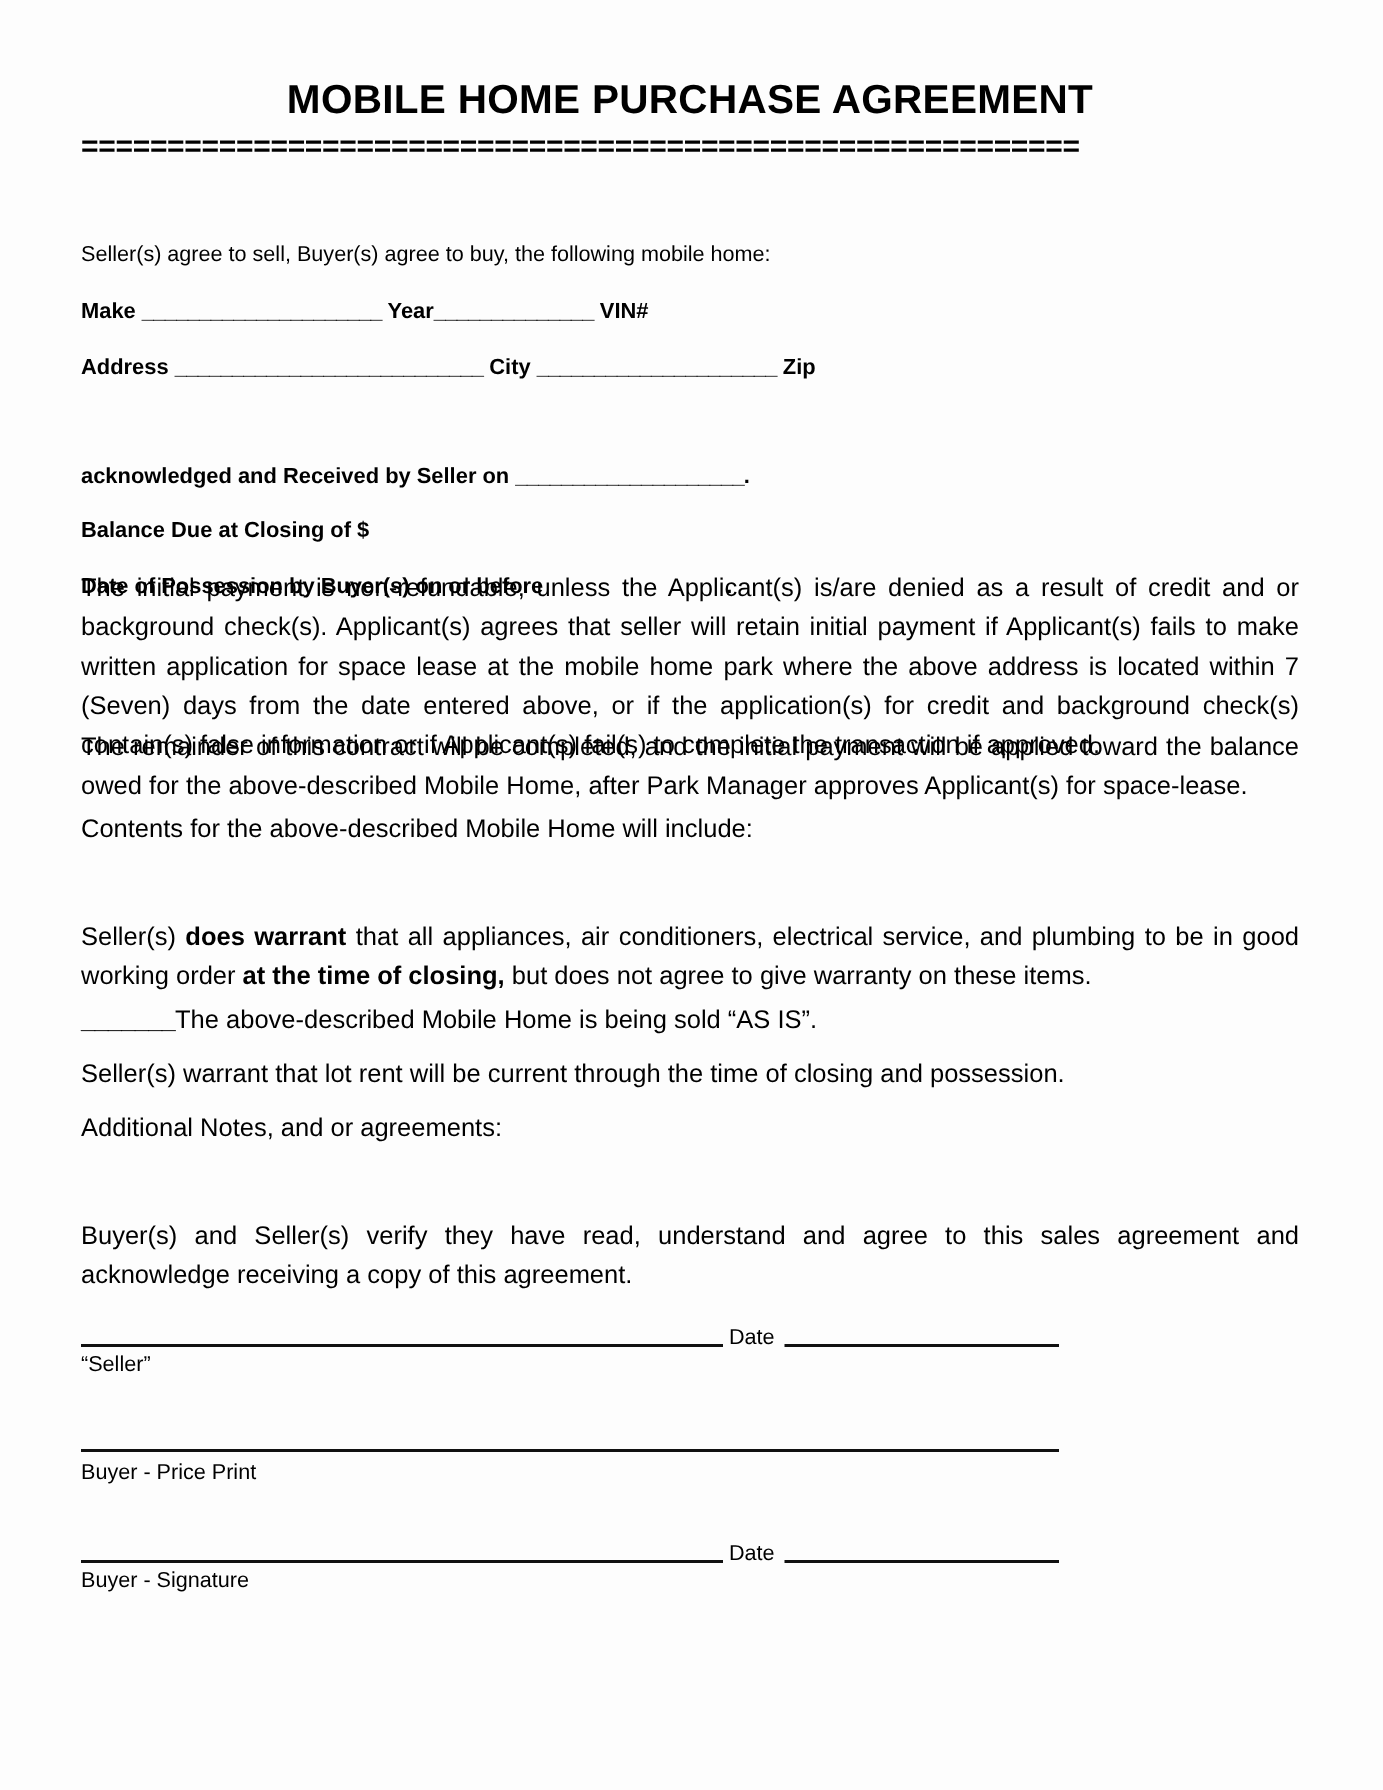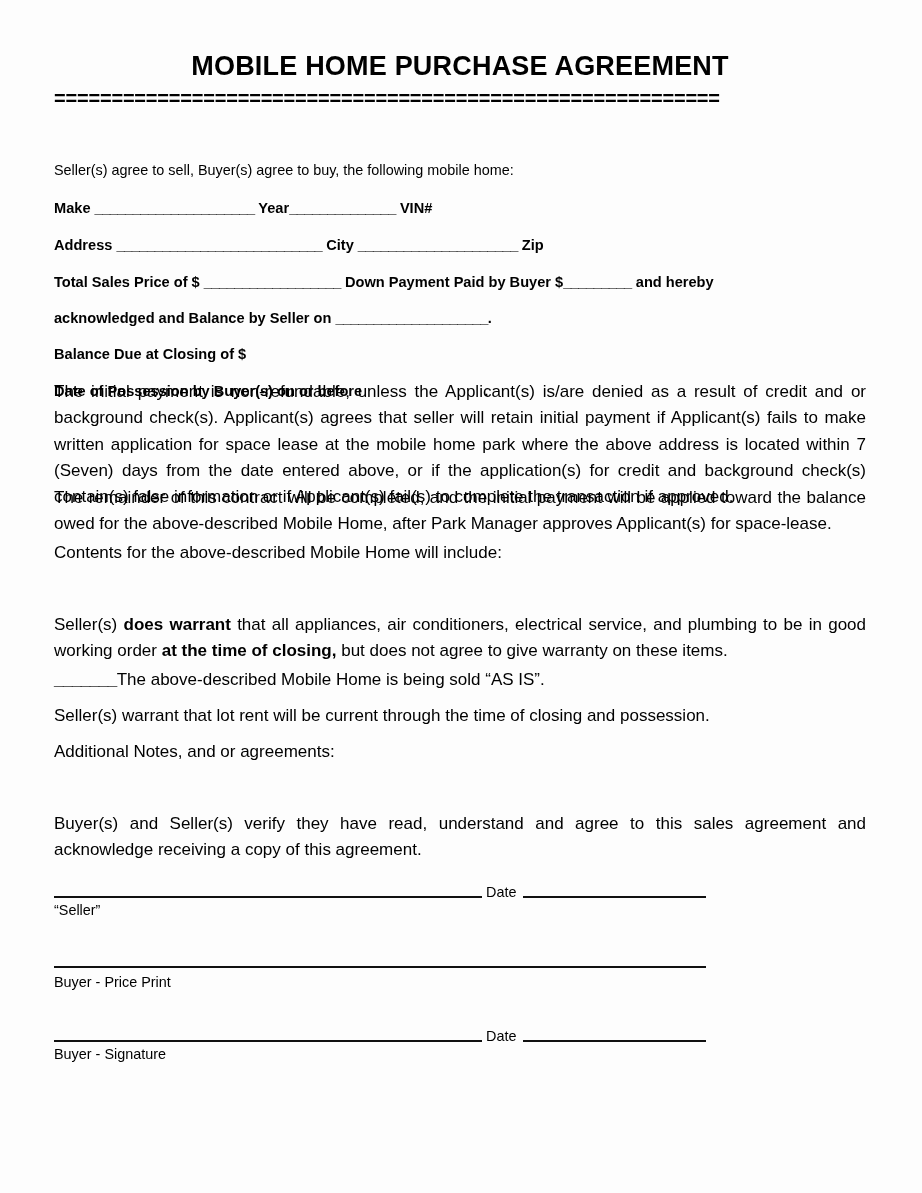--- a/index.html
+++ b/index.html
@@ -120,29 +120,23 @@
   </div>
 
   <div class="row bold" style="top:197px;">
     <span>Address</span>
     <span class="u">___________________________</span>
     <span>City</span>
     <span class="u">_____________________</span>
     <span>Zip</span>
   </div>
 
-  <div class="row bold" style="top:234px;">
-    <span>Total Sales Price of  $</span>
-    <span class="u">__________________</span>
-    <span>Down Payment Paid by Buyer $</span><span class="u">_________</span>
-    <span>and hereby</span>
-  </div>
 
   <div class="row bold" style="top:270px;">
-    <span>acknowledged and Balance by Seller on</span>
+    <span>acknowledged and Received by Seller on</span>
     <span class="u">____________________</span><span>.</span>
   </div>
 
   <div class="row bold" style="top:306px;">Balance Due at Closing of $</div>
 
   <div class="row bold" style="top:343px;">
     <span>Date of Possession by Buyer(s) on or before</span>
     <span style="display:inline-block;width:118px;"></span><span>.</span>
   </div>
 

